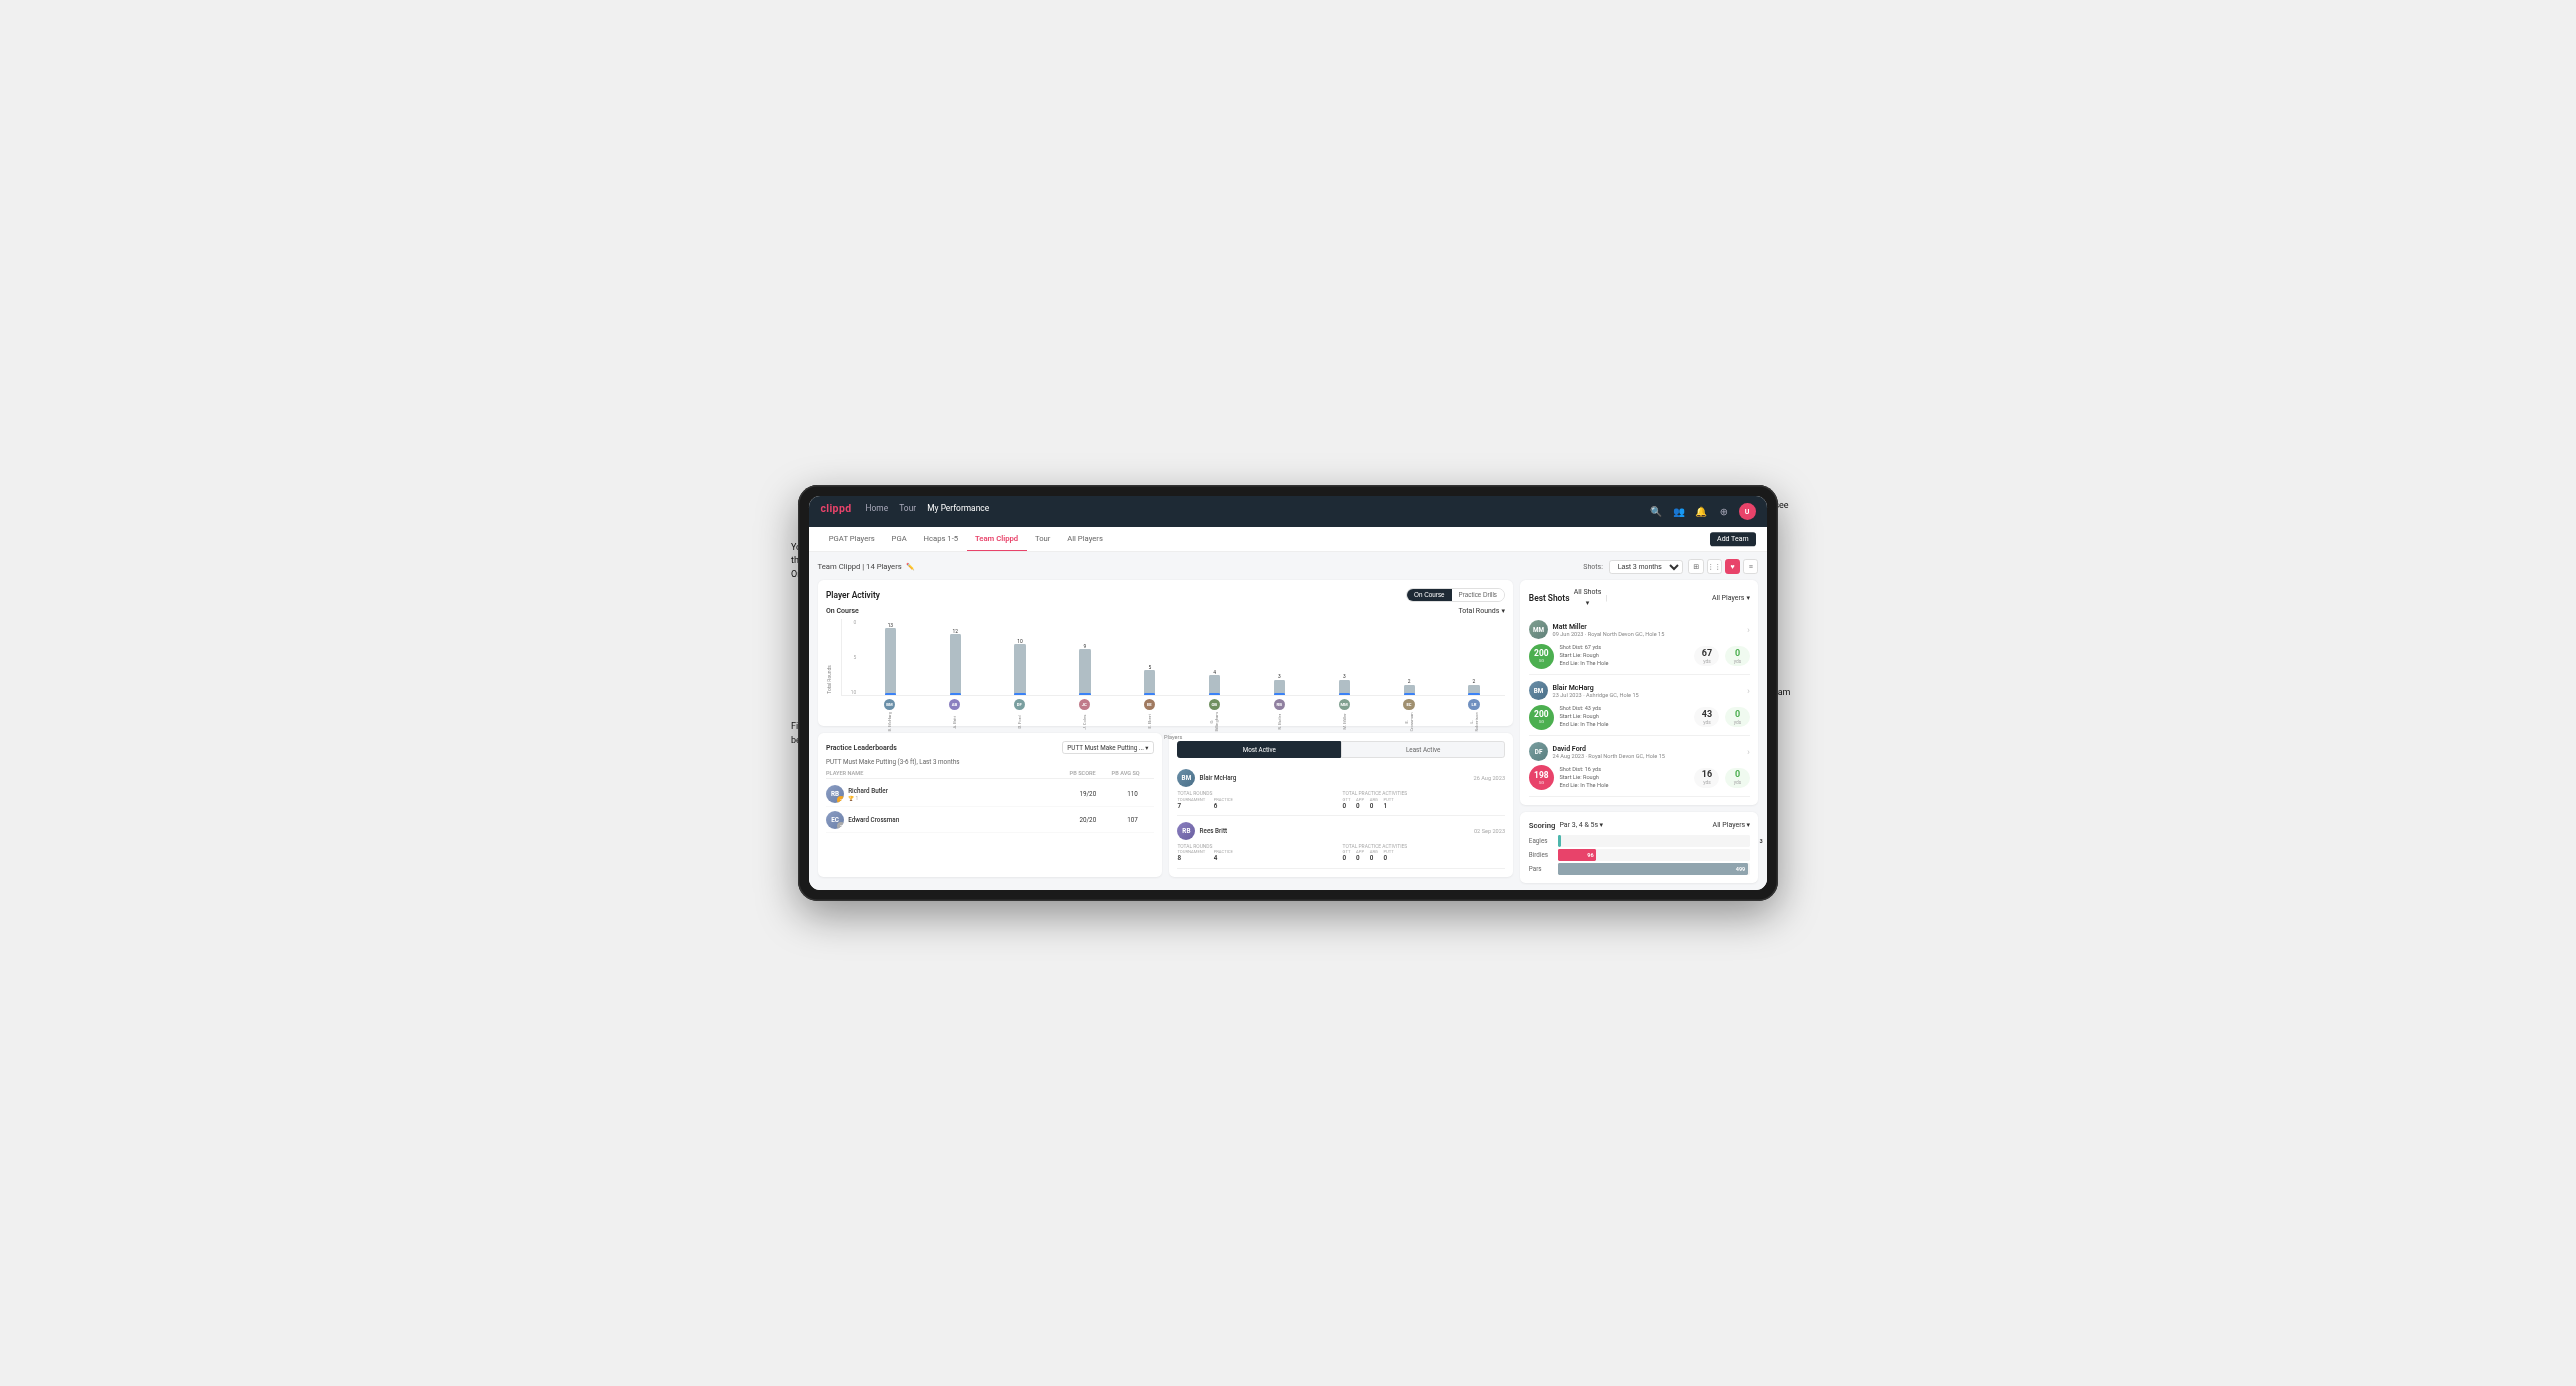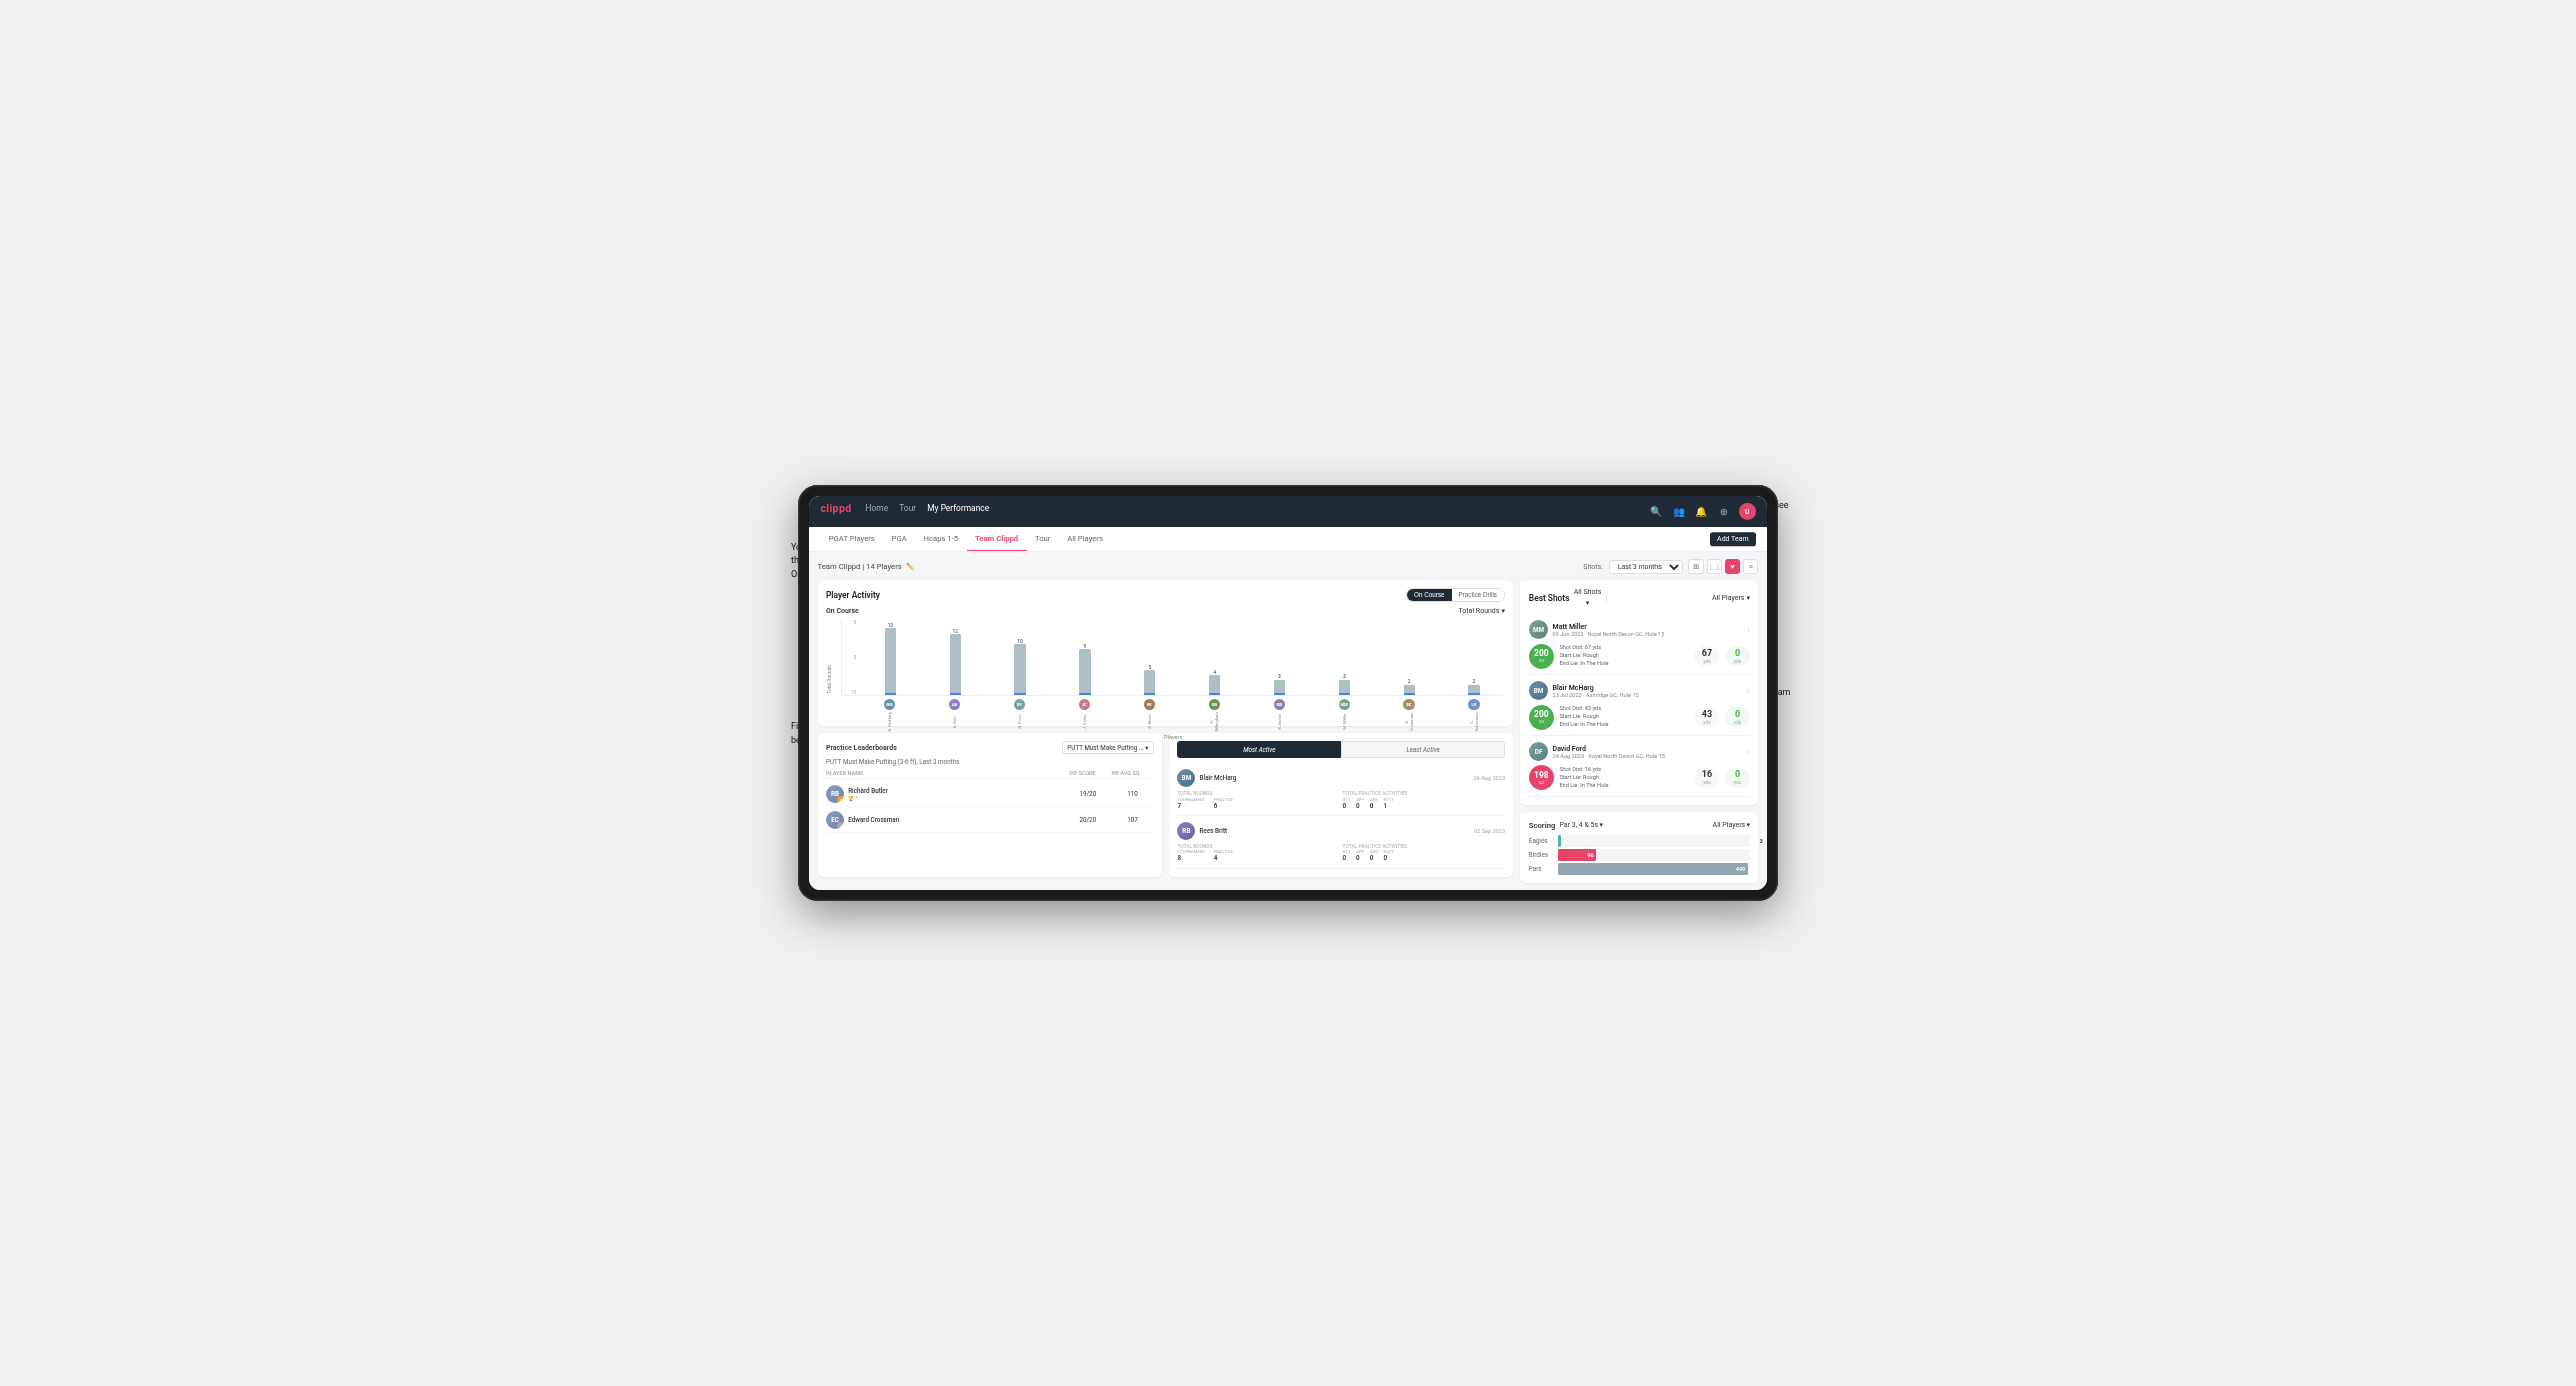--- a/index.html
+++ b/index.html
@@ -541,21 +541,20 @@
       font-size: 6.3px;
       color: #333;
       text-align: center;
     }
 
     
     .activity-header {
       display: flex;
       gap: 0;
       margin-bottom: 5.6px;
-      font-style: italic;
     }
 
     .activity-tab {
       flex: 1;
       font-size: 6.3px;
       padding: 3.5px 0;
       text-align: center;
       cursor: pointer;
       background: #f5f6f8;
       color: #666;

